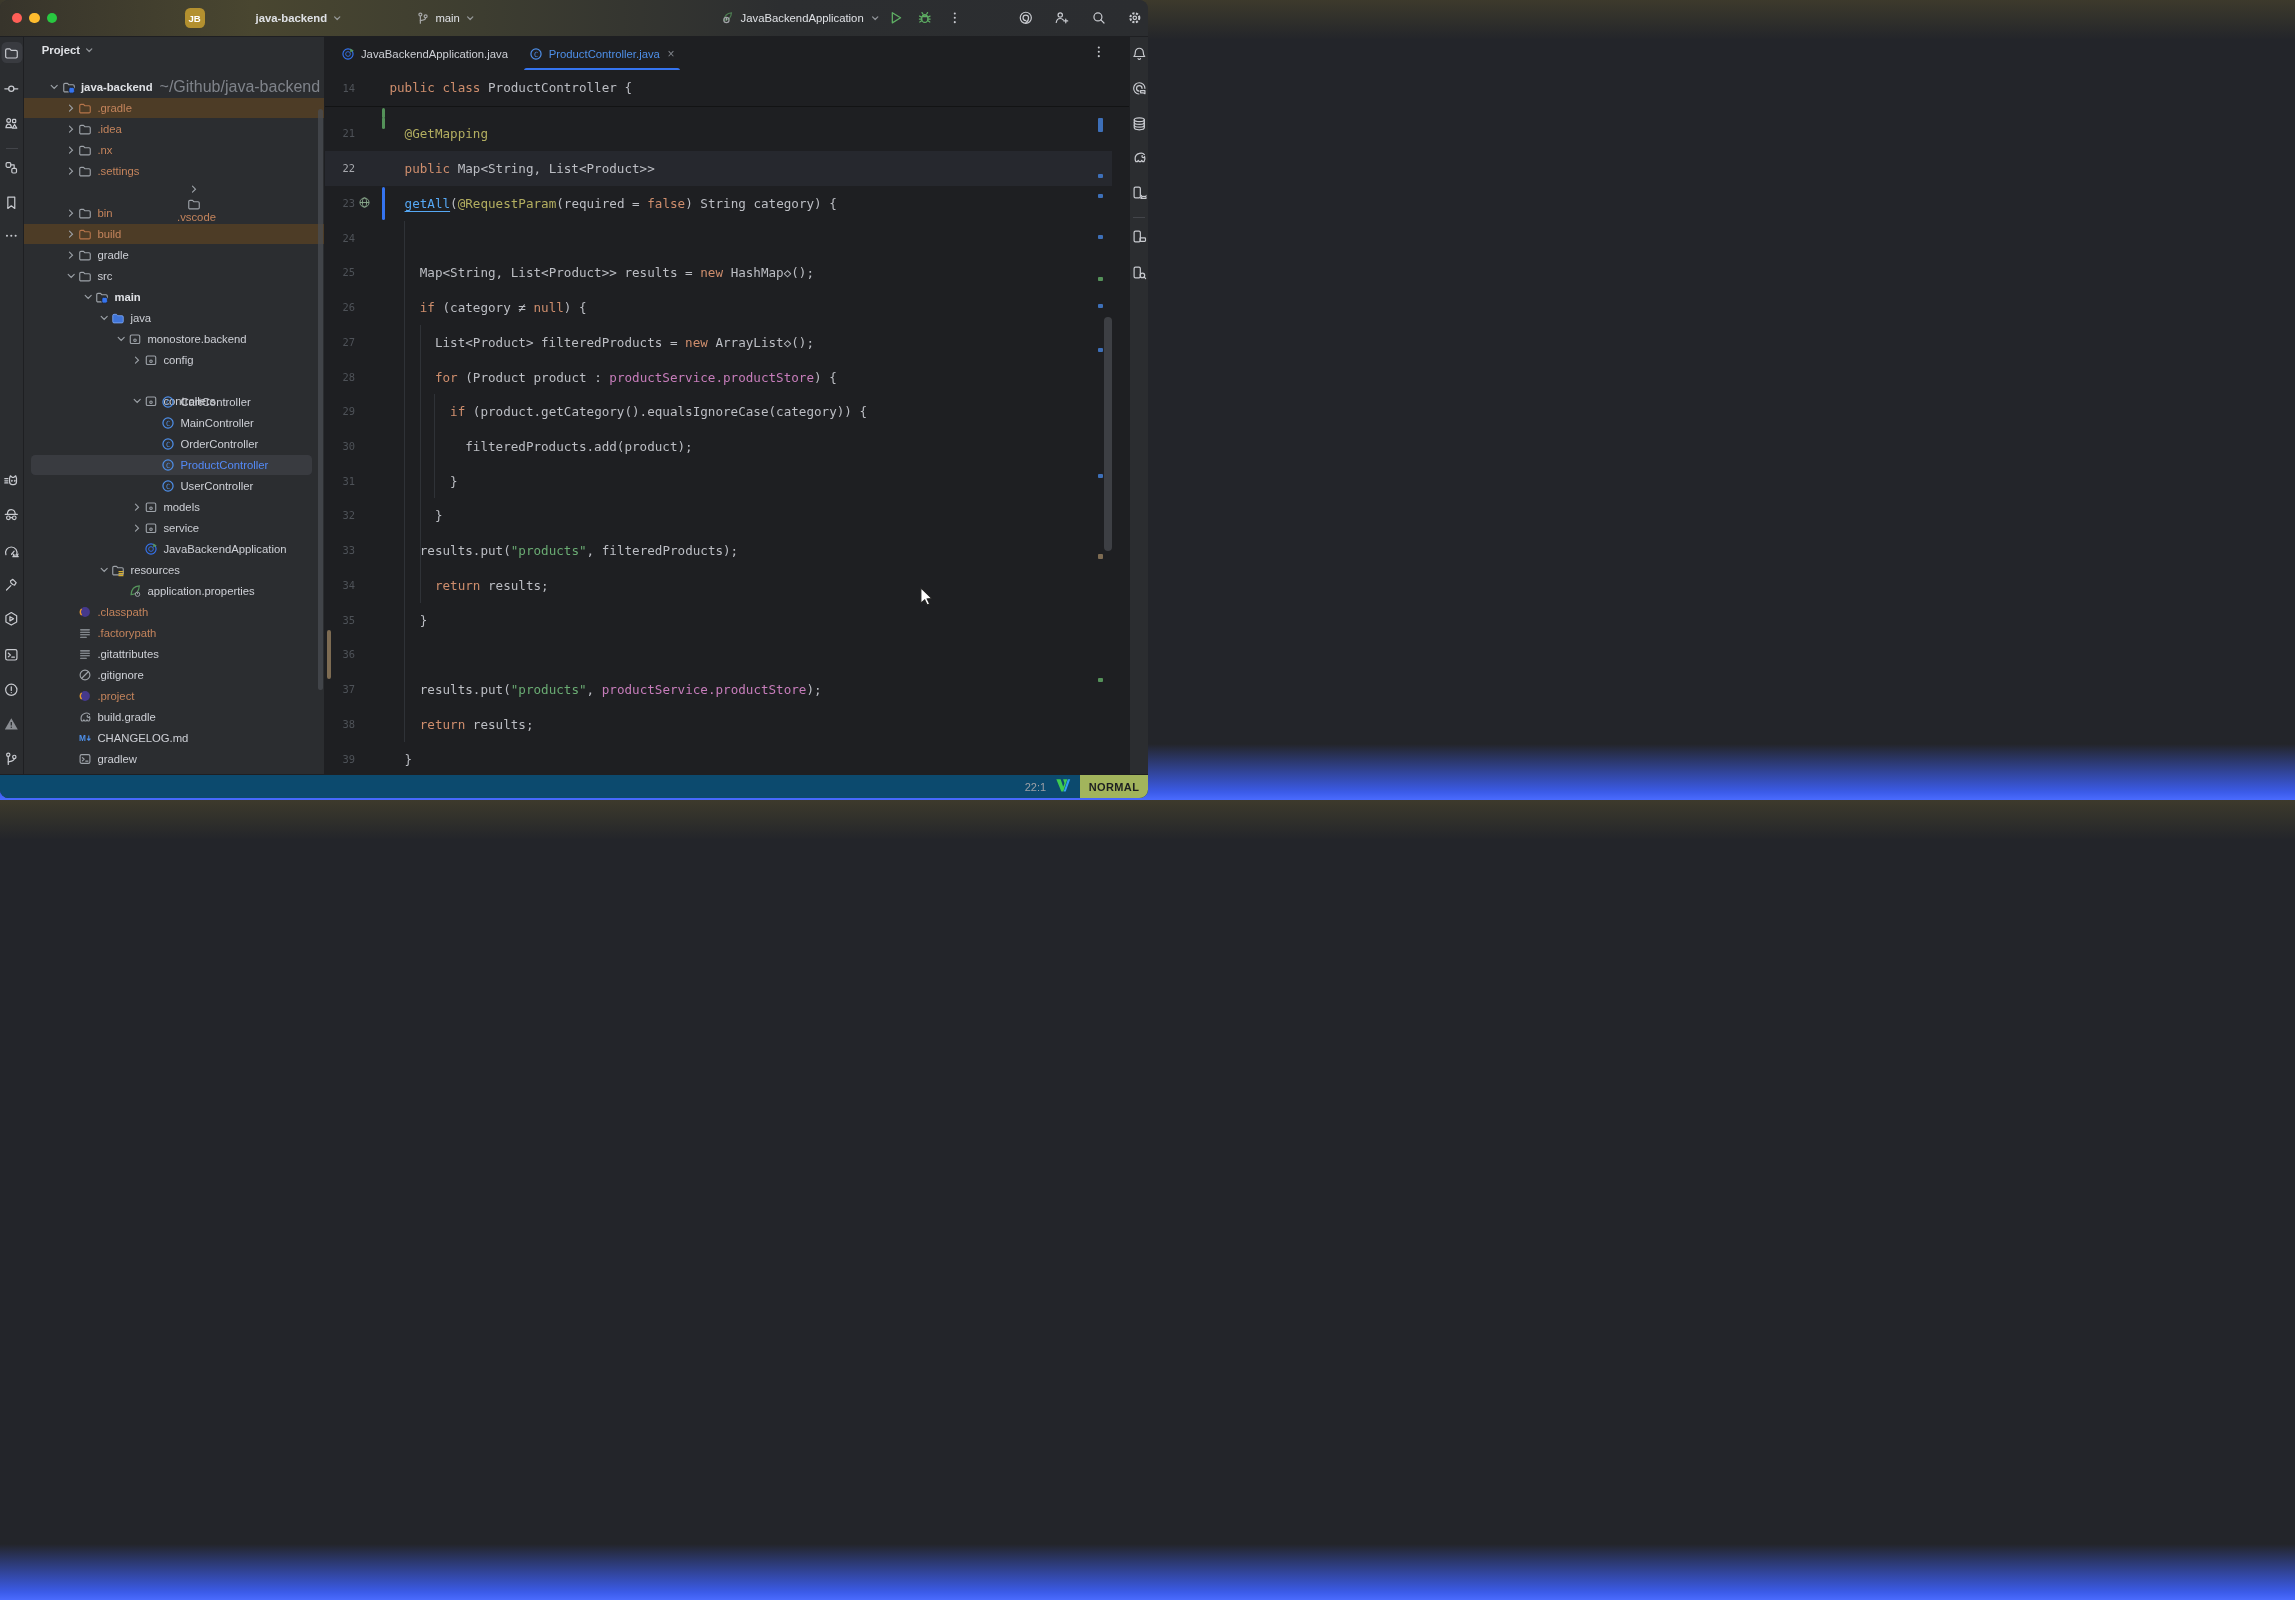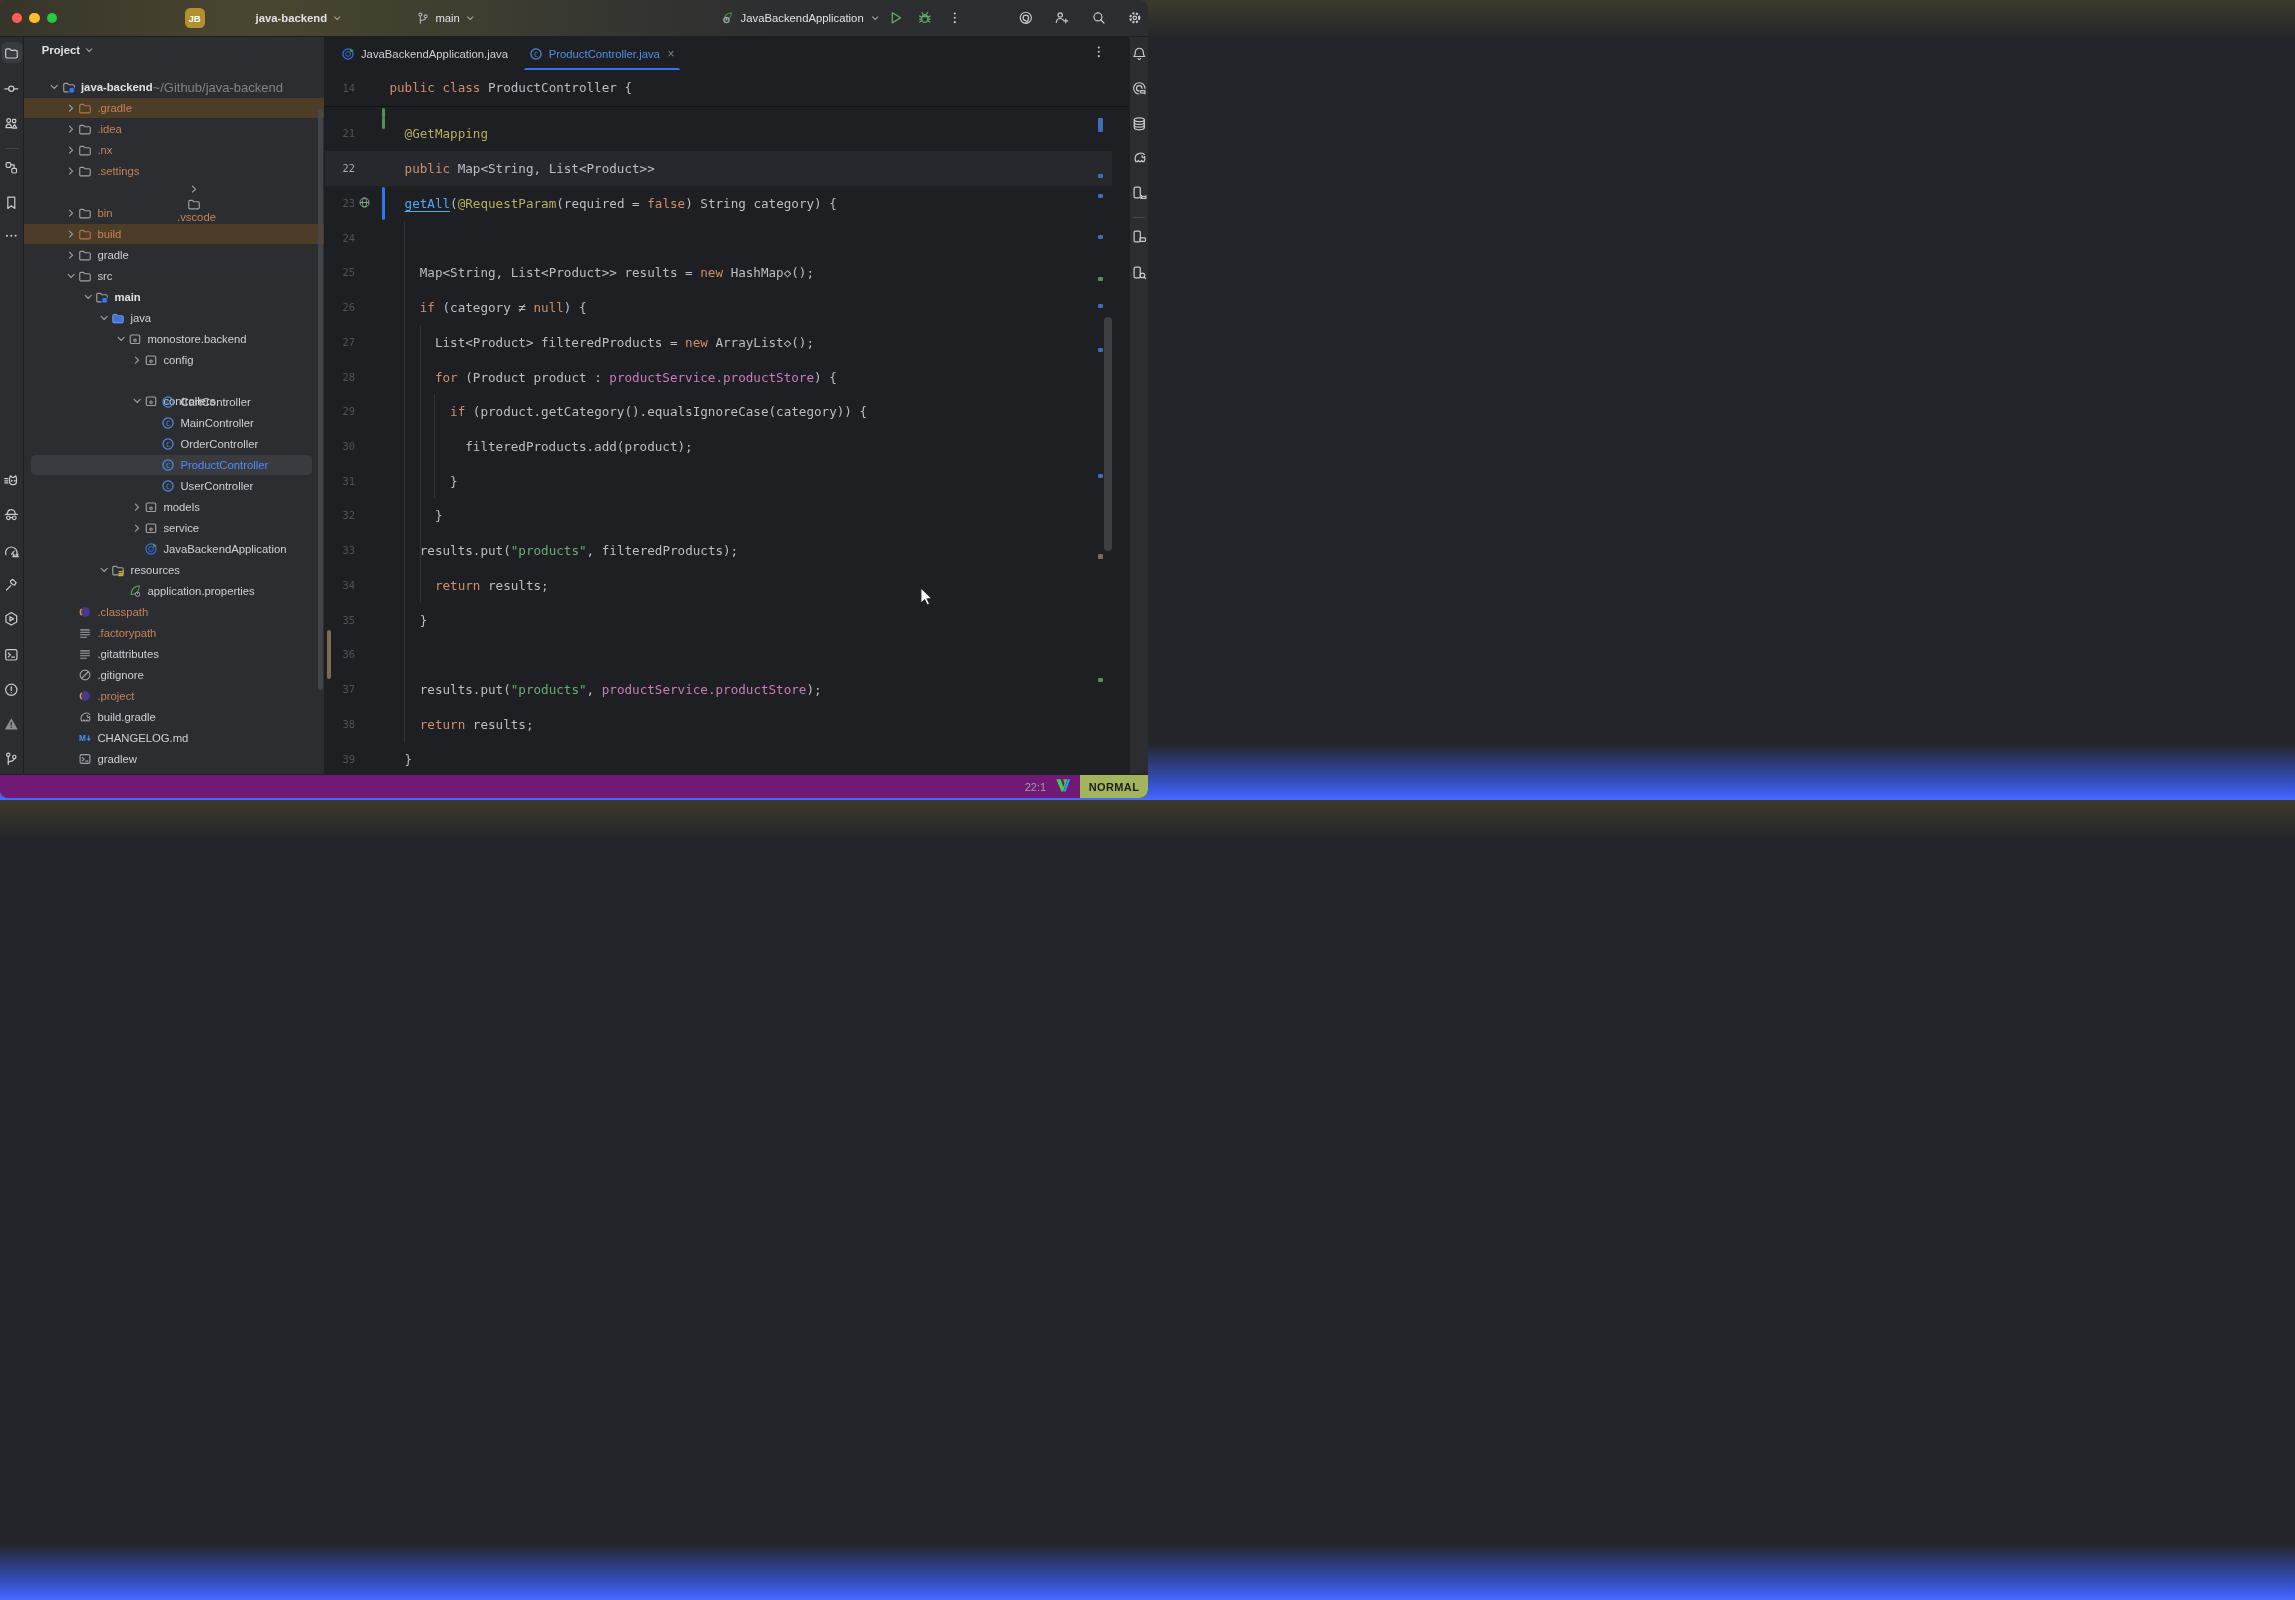--- a/index.html
+++ b/index.html
@@ -39,21 +39,21 @@
   .tree-row .rowbg{position:absolute;top:0;bottom:0;z-index:0}
   .rowbg.gold{left:0;right:0;background:#4d3c26}
   .rowbg.sel{left:7px;right:12px;background:#393b40;border-radius:4.3px}
   .tree-row>*{position:relative;z-index:1}
   .tchev{width:14.8px;height:14px;display:flex;align-items:center;justify-content:center;flex:0 0 14.8px}
   .ticon{width:14px;height:14px;flex:0 0 14px;display:flex;align-items:center;justify-content:center}
   .tlabel{margin-left:5.2px;white-space:nowrap}
   .tree-row.excluded .tlabel{color:#c4845c}
   .tree-row.selected .tlabel{color:#548af7}
   .tree-row.bold .tlabel{font-weight:700;color:#dfe1e5}
-  .tannot{margin-left:0;color:#7f838a;font-size:13px;white-space:nowrap}
+  .tannot{margin-left:7px;color:#7f838a;font-size:16px;white-space:nowrap}
   .tree-scroll{position:absolute;right:1.7px;top:72px;width:4.3px;height:581px;border-radius:2.6px;background:#4a4c51;opacity:.75}
   
   .editor{flex:1;position:relative;background:#1e1f22;min-width:0}
   .tabbar{height:33px;display:flex;align-items:stretch;border-bottom:0.9px solid #2f3135;padding-left:5.2px;position:relative}
   .tab{display:flex;align-items:center;gap:6px;padding:0 10.4px;font-size:11.3px;color:#ced0d6;position:relative;cursor:default}
   .tab.active{color:#4e8fe8}
   .tab.active .underline{position:absolute;left:5.2px;right:5.2px;bottom:-0.9px;height:2.6px;background:#3574f0;border-radius:2.6px 2.6px 0 0}
   .tab .close{color:#81858c;font-size:12px;margin-left:1.7px}
   .tab-more{margin-left:auto;margin-right:22.6px;align-self:center;color:#9da2a8}
   .ebody{position:absolute;top:33px;left:0;right:0;bottom:0;overflow:hidden;
@@ -71,21 +71,21 @@
   .gmark{position:absolute;width:2.6px;border-radius:1.7px}
   .gmark.added{left:57px;background:#549159}
   .gmark.modified{left:57px;background:#3574f0}
   .gmark.old{left:1.7px;width:4.3px;background:#7d6b52;border-radius:2.6px}
   .guide{position:absolute;width:0.9px;background:#2f3237}
   .endpoint{position:absolute;left:33px;width:13px;height:13px}
   .rmark{position:absolute;width:5.2px;border-radius:0.9px}
   .escroll{position:absolute;right:17.4px;width:7.8px;height:234px;top:247px;border-radius:4.3px;background:#43454a;opacity:.85}
   .echeck{position:absolute;right:21px;top:7px}
   
-  .statusbar{height:22.6px;flex:0 0 22.6px;background:#701a75;border-top:0.9px solid #1e1f22;
+  .statusbar{height:22.6px;flex:0 0 22.6px;background:#0c4a6e;border-top:0.9px solid #1e1f22;
     display:flex;align-items:flex-end;font-size:11px;color:#9da0a6}
   .sb-right{margin-left:auto;display:flex;align-items:center;height:100%}
   .sb-pos{padding:0 8.7px}
   .vim-badge{height:100%;width:68px;display:flex;align-items:center;justify-content:center;
     color:#1d1f21;font-weight:600;letter-spacing:0.4px;font-size:11px;margin-left:8.7px}
   .cursor{position:absolute;z-index:99;pointer-events:none}
 </style>
 </head>
 <body>
 

